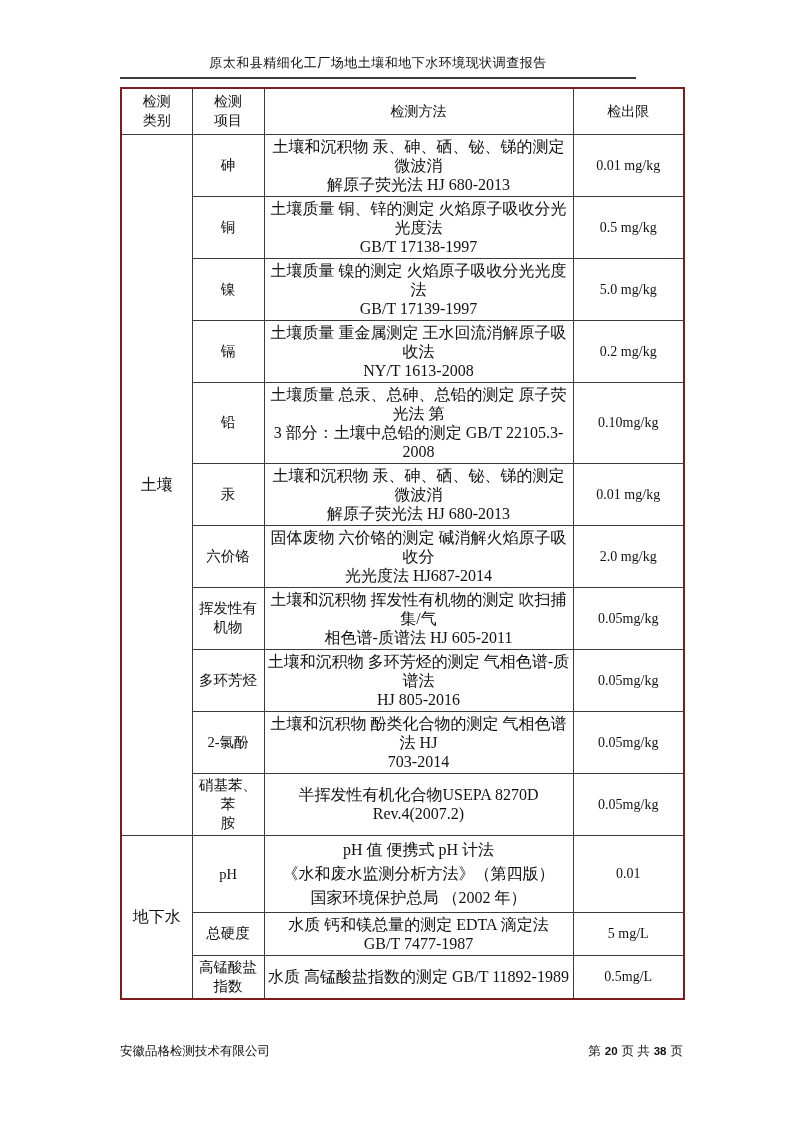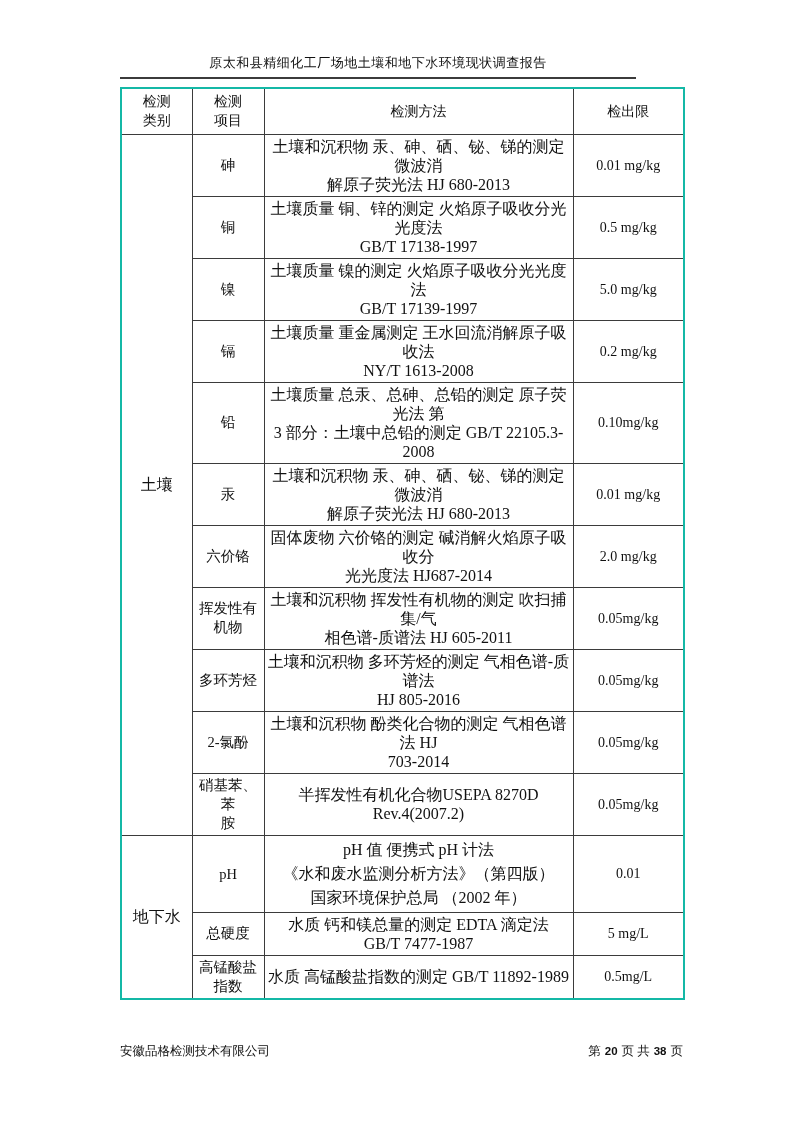--- a/index.html
+++ b/index.html
@@ -31,21 +31,21 @@
     font-weight:bold; font-size:17px; color:#161616;
   }
 
   .table-title {
     margin-top:16px; text-align:center;
     font-weight:bold; font-size:15px;
   }
 
   table.methods {
     margin-top:8px; width:563px; table-layout:fixed;
-    border-collapse:collapse; border:2px solid #14b8a6;
+    border-collapse:collapse; border:2px solid #7f1d1d;
   }
   .methods th, .methods td {
     border:1px solid #3b3b3b;
     vertical-align:middle; text-align:center;
     line-height:19px; padding:2px 3px;
     white-space:pre-line;
   }
   .methods th { font-weight:normal; font-size:14px; height:46px; }
   .methods td { height:38px; }
   .methods td.cat   { font-size:16px; }

